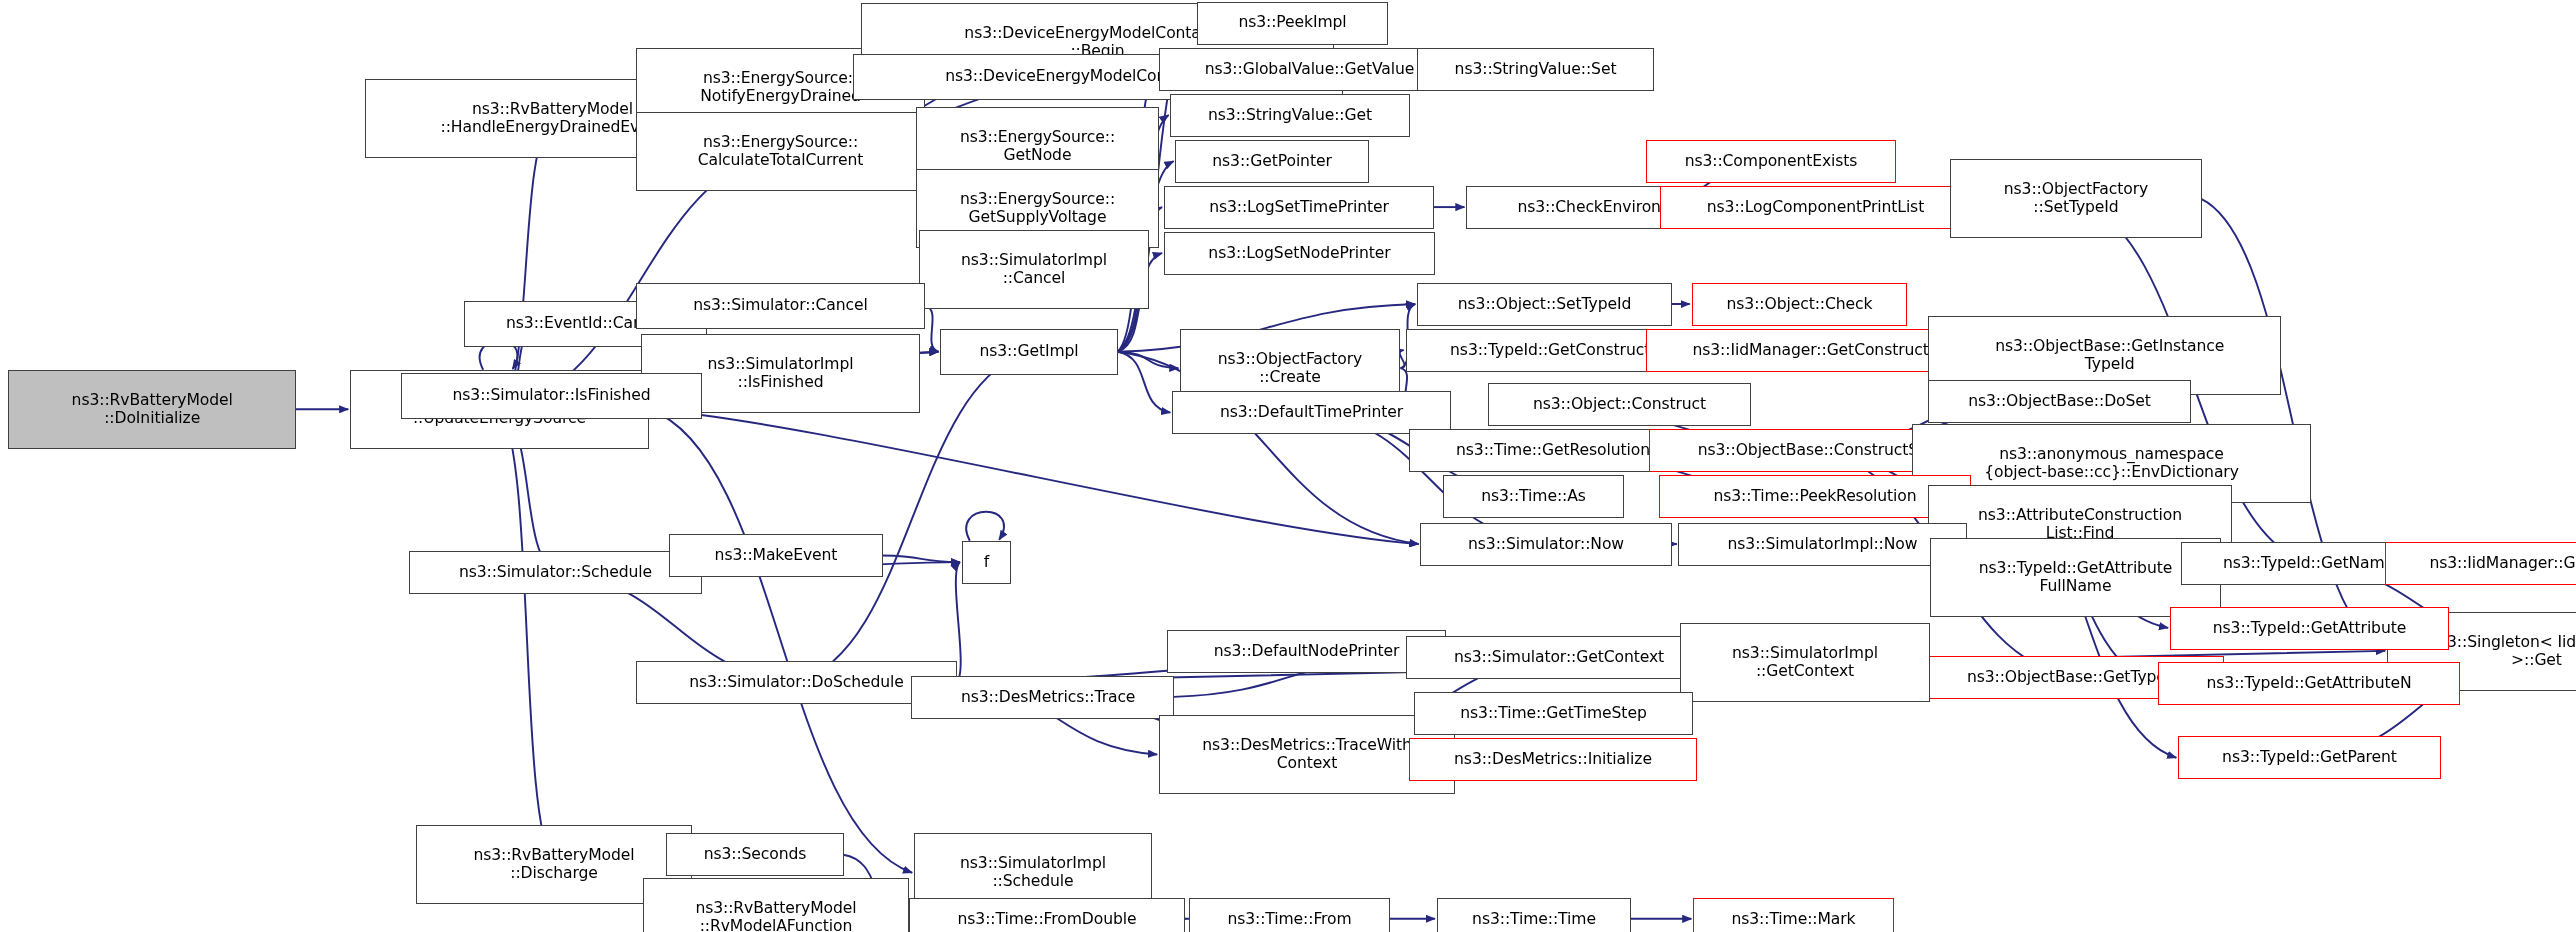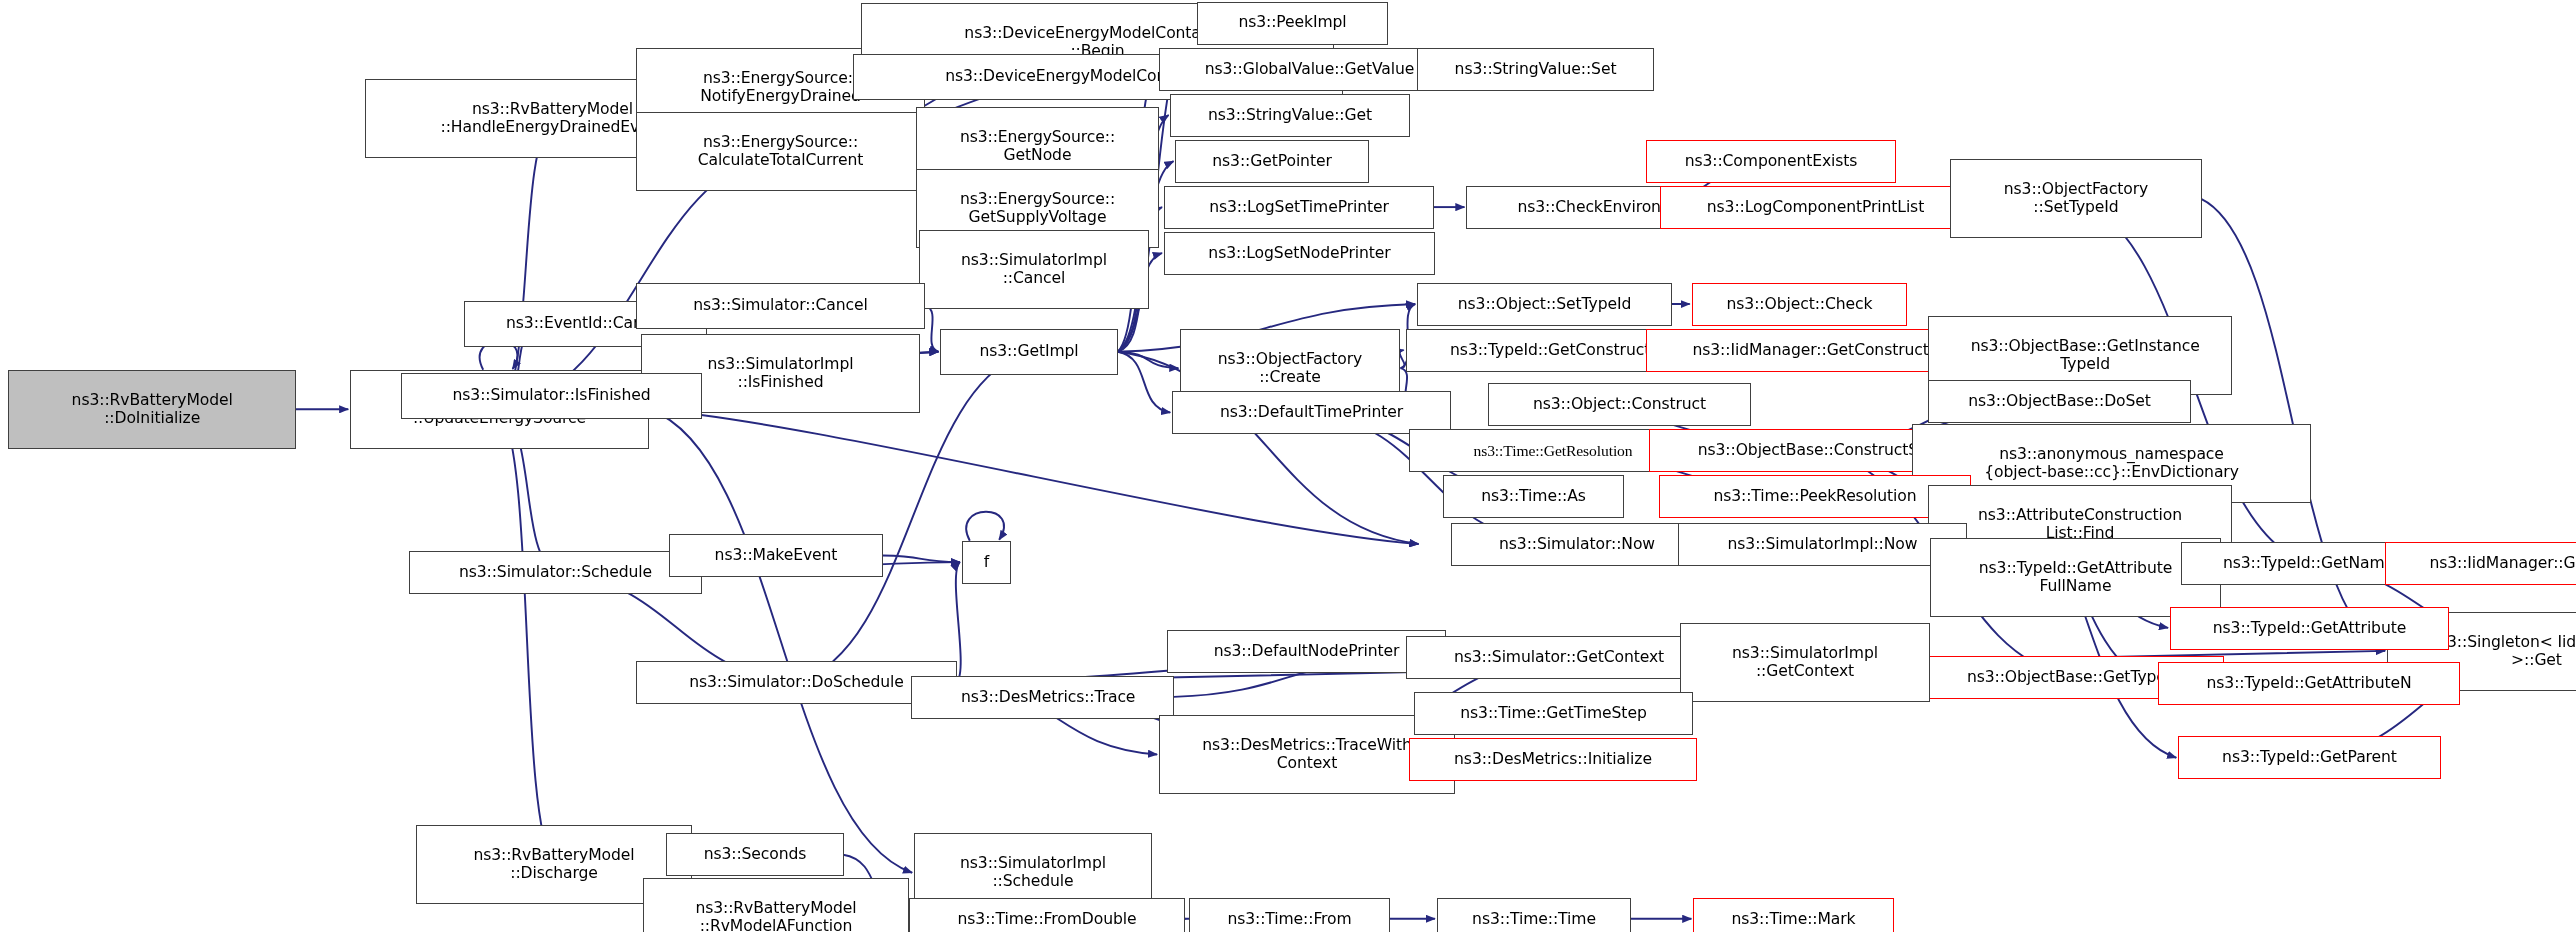--- a/index.html
+++ b/index.html
@@ -181,37 +181,37 @@
       <div class="node red" style="left: 1660px; top: 186px; width: 311px; height: 43px;">ns3::LogComponentPrintList</div>
       <div class="node" style="left: 1164px; top: 232px; width: 271px; height: 43px;">ns3::LogSetNodePrinter</div>
       <div class="node" style="left: 1950px; top: 159px; width: 252px; height: 79px;">ns3::ObjectFactory
 ::SetTypeId</div>
       <div class="node" style="left: 1417px; top: 283px; width: 255px; height: 43px;">ns3::Object::SetTypeId</div>
       <div class="node red" style="left: 1692px; top: 283px; width: 215px; height: 43px;">ns3::Object::Check</div>
       <div class="node" style="left: 1180px; top: 329px; width: 220px; height: 79px;">ns3::ObjectFactory
 ::Create</div>
       <div class="node" style="left: 1406px; top: 329px; width: 304px; height: 43px;">ns3::TypeId::GetConstructor</div>
       <div class="node red" style="left: 1646px; top: 329px; width: 345px; height: 43px;">ns3::IidManager::GetConstructor</div>
-      <div class="node" style="left: 1928px; top: 316px; width: 304px; height: 79px; padding-left: 14px;">ns3::ObjectBase::GetInstance
+      <div class="node" style="left: 1928px; top: 316px; width: 353px; height: 79px; padding-left: 14px;">ns3::ObjectBase::GetInstance
 TypeId</div>
       <div class="node" style="left: 1172px; top: 391px; width: 279px; height: 43px;">ns3::DefaultTimePrinter</div>
       <div class="node" style="left: 1488px; top: 383px; width: 263px; height: 43px;">ns3::Object::Construct</div>
       <div class="node" style="left: 1928px; top: 380px; width: 263px; height: 43px;">ns3::ObjectBase::DoSet</div>
-      <div class="node" style="left: 1409px; top: 429px; width: 288px; height: 43px; font-family: Liberation Serif, serif;">ns3::Time::GetResolution</div>
+      <div class="node" style="left: 1409px; top: 429px; width: 288px; height: 43px;">ns3::Time::GetResolution</div>
       <div class="node red" style="left: 1649px; top: 429px; width: 337px; height: 43px;">ns3::ObjectBase::ConstructSelf</div>
       <div class="node" style="left: 1912px; top: 424px; width: 399px; height: 79px;">ns3::anonymous_namespace
 {object-base::cc}::EnvDictionary</div>
       <div class="node" style="left: 1443px; top: 475px; width: 181px; height: 43px;">ns3::Time::As</div>
       <div class="node red" style="left: 1659px; top: 475px; width: 312px; height: 43px;">ns3::Time::PeekResolution</div>
       <div class="node" style="left: 1928px; top: 485px; width: 304px; height: 79px;">ns3::AttributeConstruction
 List::Find</div>
       <div class="node" style="left: 409px; top: 551px; width: 293px; height: 43px;">ns3::Simulator::Schedule</div>
       <div class="node" style="left: 669px; top: 534px; width: 214px; height: 43px;">ns3::MakeEvent</div>
       <div class="node" style="left: 962px; top: 541px; width: 49px; height: 43px;">f</div>
-      <div class="node" style="left: 1420px; top: 523px; width: 252px; height: 43px; margin-left: 31px;">ns3::Simulator::Now</div>
+      <div class="node" style="left: 1420px; top: 523px; width: 252px; height: 43px;">ns3::Simulator::Now</div>
       <div class="node" style="left: 1678px; top: 523px; width: 289px; height: 43px;">ns3::SimulatorImpl::Now</div>
       <div class="node" style="left: 1930px; top: 538px; width: 291px; height: 79px;">ns3::TypeId::GetAttribute
 FullName</div>
       <div class="node" style="left: 2181px; top: 542px; width: 255px; height: 43px;">ns3::TypeId::GetName</div>
       <div class="node red" style="left: 2385px; top: 542px; width: 296px; height: 43px;">ns3::IidManager::GetName</div>
       <div class="node" style="left: 2387px; top: 612px; width: 299px; height: 79px;">ns3::Singleton&lt; IidManager
 &gt;::Get</div>
       <div class="node red" style="left: 2170px; top: 607px; width: 279px; height: 43px;">ns3::TypeId::GetAttribute</div>
       <div class="node red" style="left: 1923px; top: 656px; width: 301px; height: 43px;">ns3::ObjectBase::GetTypeId</div>
       <div class="node red" style="left: 2158px; top: 662px; width: 302px; height: 43px;">ns3::TypeId::GetAttributeN</div>

